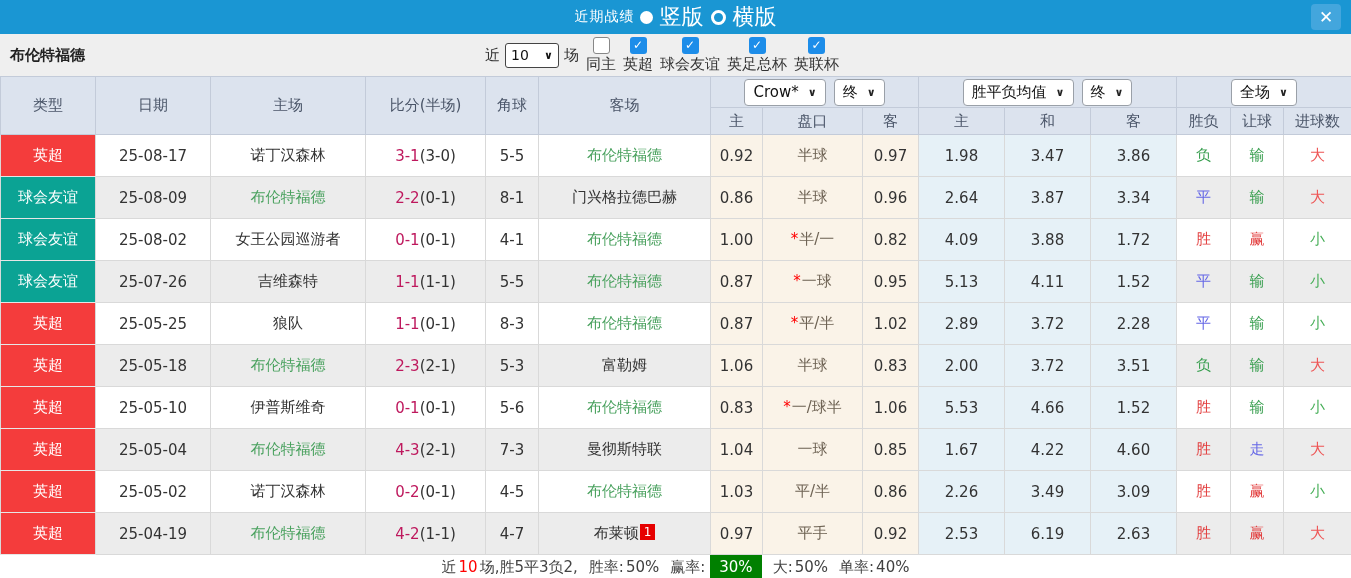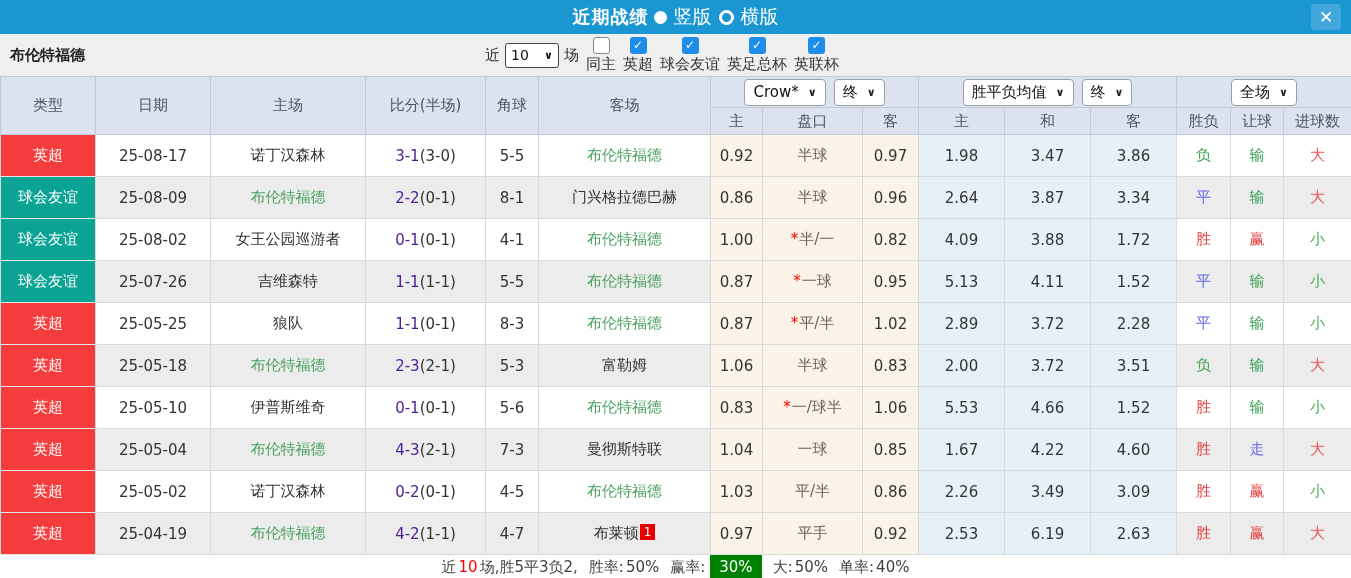--- a/index.html
+++ b/index.html
@@ -1,25 +1,25 @@
 <!DOCTYPE html>
 <html><head>
 <meta charset="utf-8">
 <style>
   html,body{margin:0;padding:0;background:#fff;width:1351px;height:578px;overflow:hidden;
     font-family:"DejaVu Sans","Liberation Sans",sans-serif;-webkit-font-smoothing:antialiased;}
   .app{width:1351px;height:578px;display:flex;flex-direction:column;}
 
   
   .titlebar{height:34px;background:#1a96d3;position:relative;display:flex;align-items:center;justify-content:center;gap:7px;color:#fff;flex:0 0 34px;}
-  .titlebar .title{font-size:18px;font-weight:bold;letter-spacing:1px;}
+  .titlebar .title{font-size:14px;font-weight:normal;letter-spacing:1px;}
   .radio{display:inline-block;width:13px;height:13px;border-radius:50%;box-sizing:border-box;}
   .radio.filled{background:#fff;margin-left:-2px;}
   .radio.empty{border:3px solid #fff;width:15px;height:15px;}
-  .tb-label{font-size:19px;}
+  .tb-label{font-size:22px;}
   .close-btn{position:absolute;right:10px;top:4px;width:30px;height:26px;background:#43a6dd;border-radius:4px;
     display:flex;align-items:center;justify-content:center;font-size:17px;font-weight:bold;color:#fff;cursor:pointer;}
 
   
   .filterbar{height:42px;background:#efefef;display:flex;align-items:center;flex:0 0 42px;}
   .team-name{flex:0 0 475px;padding-left:10px;font-size:15px;font-weight:bold;color:#222;}
   .filters{display:flex;align-items:center;gap:5px;font-size:15px;color:#333;}
   .numsel{display:inline-flex;align-items:center;justify-content:space-between;width:54px;height:25px;background:#fff;
     border:1px solid #444;border-radius:3px;padding:0 5px;box-sizing:border-box;font-size:14px;color:#111;cursor:pointer;}
   .numsel .chev{font-size:11px;font-weight:bold;}
@@ -37,21 +37,21 @@
     height:25px;padding:0 8px;font-size:15px;color:#111;cursor:pointer;white-space:nowrap;}
   .sel .chev{font-size:11px;font-weight:bold;color:#222;}
   tbody td{height:41px;text-align:center;font-size:15px;color:#333;border:1px solid #d9d9d9;padding:0;overflow:hidden;white-space:nowrap;}
   tbody tr.odd td{background:#fff;}
   tbody tr.even td{background:#ececec;}
   tbody td.c-type{color:#fff;border-bottom-color:#e6e6e6;}
   tbody td.c-cream{background:#faf3e8 !important;}
   tbody td.c-hand{color:#6d6253;}
   tbody td.c-blue{background:#e6f1f7 !important;text-align:center;}
   .hl{color:#49a15e;}
-  .sc{color:#4c1d95;}
+  .sc{color:#be185d;}
   .half{color:#333;}
   .star{color:#f00;margin-right:1px;}
   .badge{display:inline-block;background:#e60000;color:#fff;font-size:12px;line-height:16px;padding:0 4px;margin-left:1px;vertical-align:2px;}
   .red{color:#e23c3c;} .red2{color:#ee5555;} .blu{color:#6567e6;} .grn{color:#379e4e;} .grn2{color:#44ad55;}
 
   
   .summary{flex:1;display:flex;align-items:center;justify-content:center;font-size:15px;color:#444;background:#fff;gap:2px;}
   .s-red{color:#f00;}
   .s-blue{color:#404040;}
   .s-badge{background:#008000;color:#fff;font-weight:normal;padding:3px 9px;margin-left:3px;}

